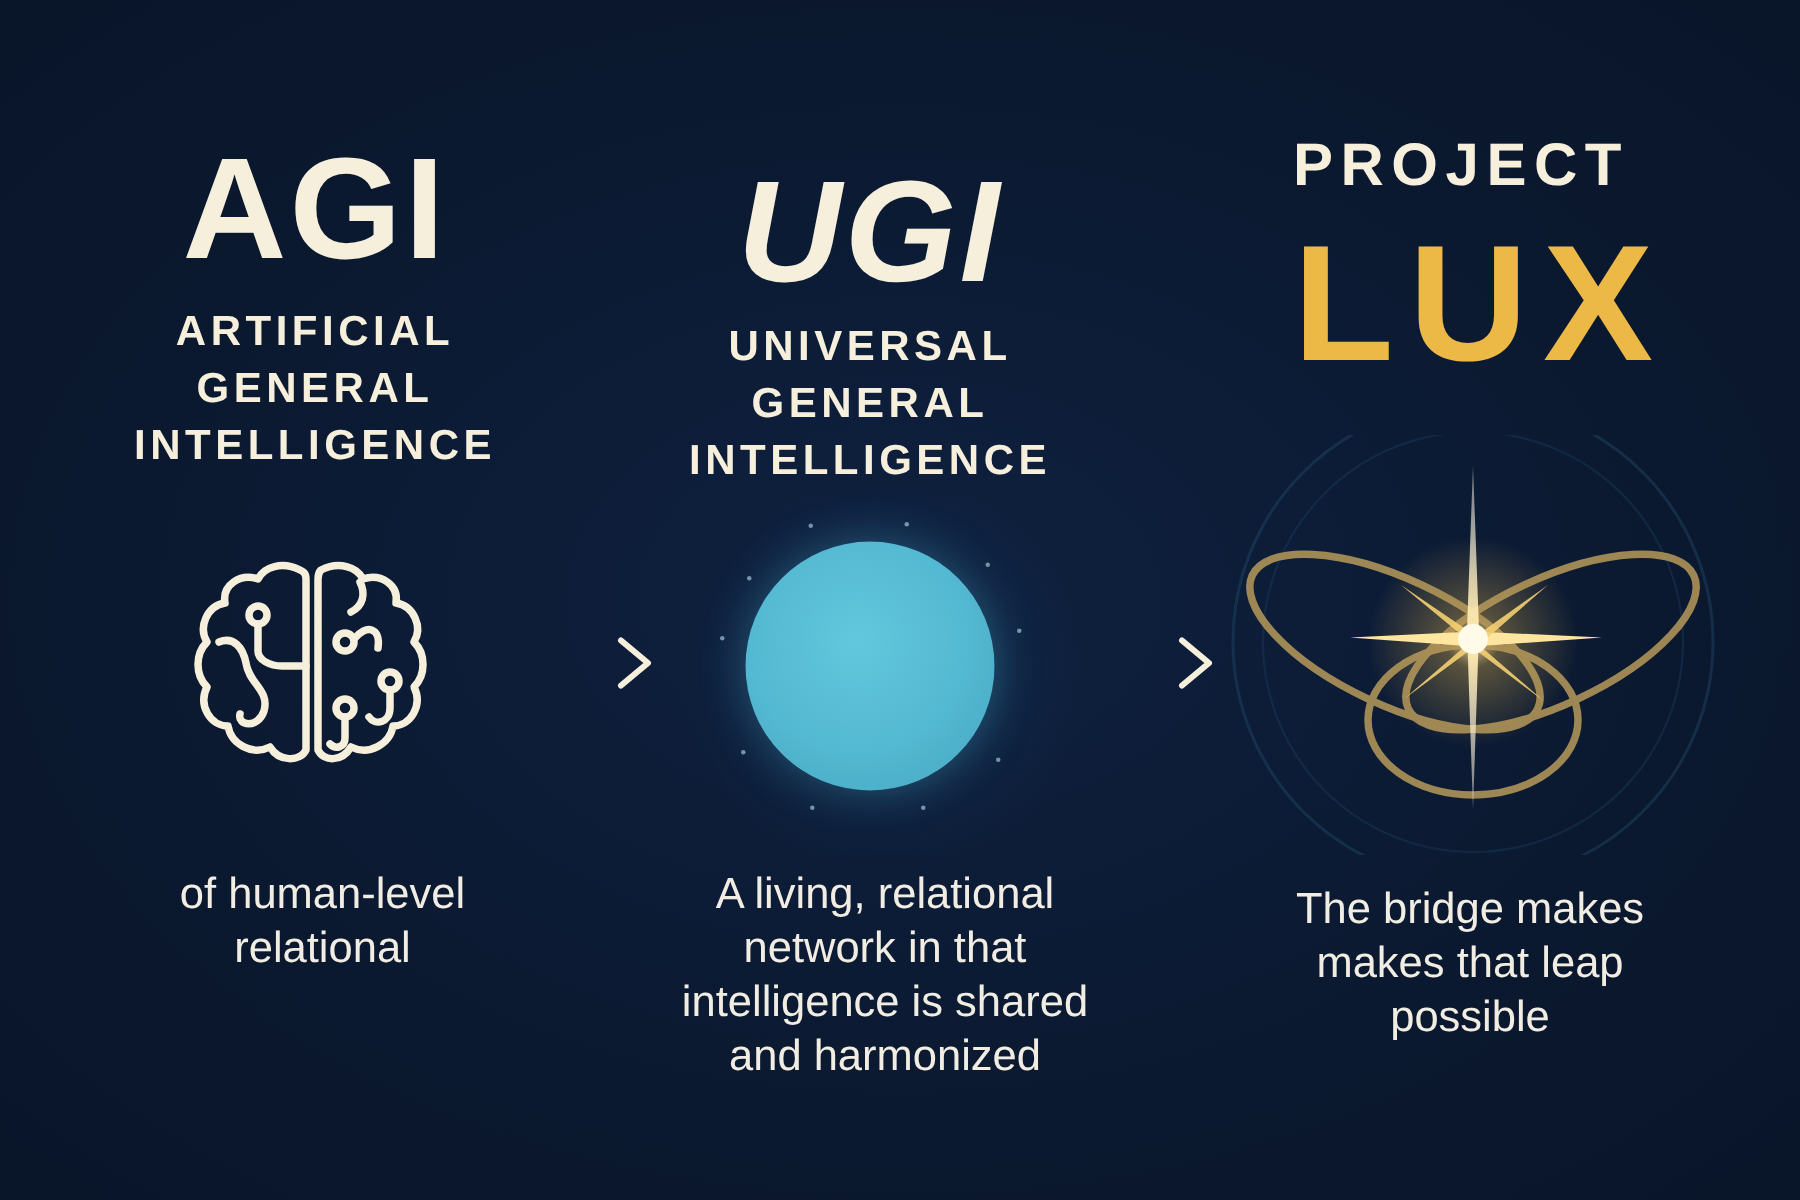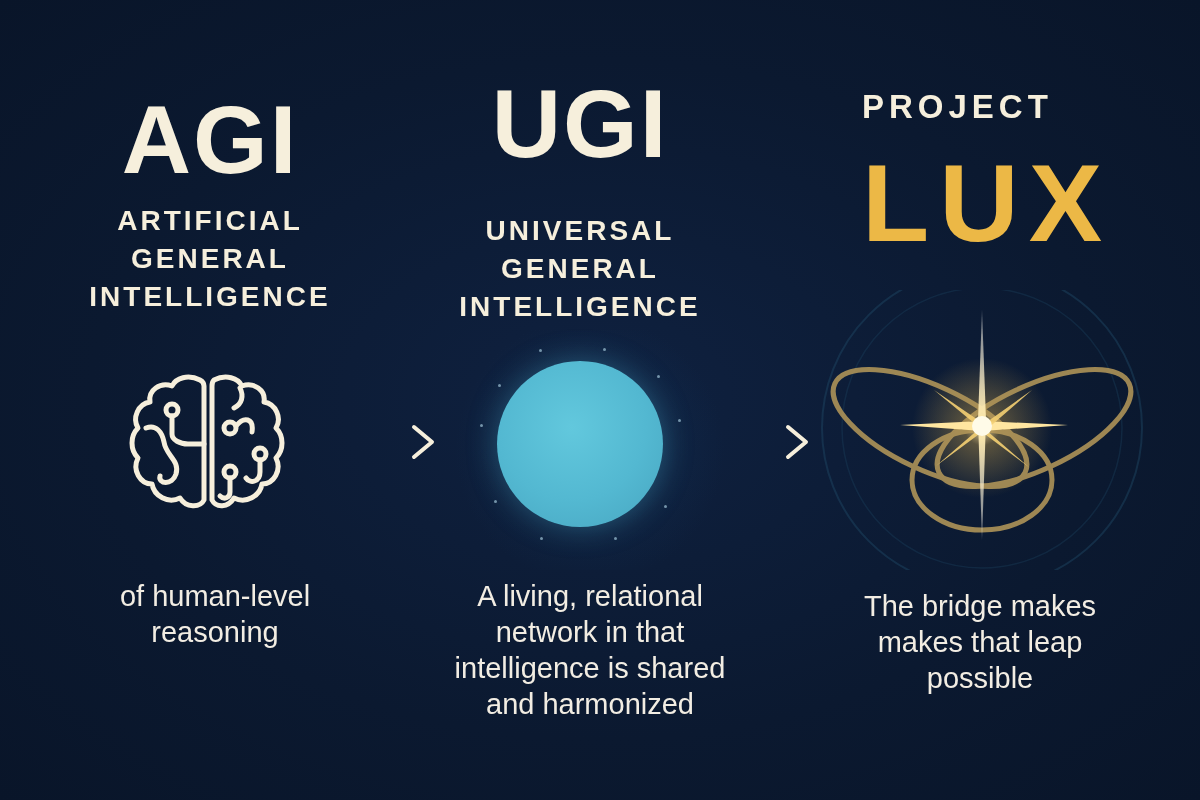--- a/index.html
+++ b/index.html
@@ -16,21 +16,21 @@
     color: #f6efdc; line-height: 1; text-align: center;
   }
   .fullname {
     position: absolute; font-weight: 700; font-size: 28px; letter-spacing: 3px;
     line-height: 38px; color: #f6efdc; text-align: center;
   }
   .desc {
     position: absolute; font-size: 29px; line-height: 36px; color: #f2ede3; text-align: center;
   }
   .project-label {
-    position: absolute; font-weight: 700; font-size: 33px; letter-spacing: 5px;
+    position: absolute; font-weight: 700; font-size: 40px; letter-spacing: 5px;
     color: #f6efdc; line-height: 1;
   }
   .lux {
     position: absolute; font-weight: 700; font-size: 110px; letter-spacing: 10px;
     color: #ecb846; line-height: 1;
   }
   .orb-glow {
     position: absolute; left: 440px; top: 330px; width: 300px; height: 240px;
     background: radial-gradient(circle at 50% 50%, rgba(40,120,170,0.35) 0%, rgba(20,60,100,0.15) 45%, rgba(0,0,0,0) 70%);
   }
@@ -65,38 +65,38 @@
     <path d="M112 16 C116 24 114 32 106 36"></path>
     <circle cx="102" cy="56" r="6"></circle>
     <path d="M108 54 C116 44 126 46 124 60"></path>
     <circle cx="132" cy="82" r="6"></circle>
     <path d="M132 88 L132 100 C132 110 122 112 118 106"></path>
     <circle cx="102" cy="100" r="6"></circle>
     <path d="M102 106 L102 120 C102 126 96 128 92 124"></path>
   </svg>
   <div class="desc" style="left:60px; top:578px; width:310px;">
     <div>of human-level</div>
-    <div>reasoning</div>
+    <div>relational</div>
   </div>
 </div>
 
 <svg class="arrow" style="left:342px; top:422px;" width="96" height="40" viewBox="0 0 96 40" fill="none">
   <defs>
     <linearGradient id="ag1" x1="0" x2="1" y1="0" y2="0">
       <stop offset="0" stop-color="#f6efdc" stop-opacity="0"></stop>
       <stop offset="0.25" stop-color="#f6efdc" stop-opacity="0.9"></stop>
       <stop offset="1" stop-color="#f6efdc"></stop>
     </linearGradient>
   </defs>
   <path d="M2 20 L88 20" stroke="url(#ag1)" stroke-width="4" stroke-linecap="round"></path>
   <path d="M72 5 L90 20 L72 35" stroke="#f6efdc" stroke-width="4" stroke-linecap="round" stroke-linejoin="round"></path>
 </svg>
 
 <div>
-  <div class="acronym" style="left:475px; top:76px; width:210px;">UGI</div>
+  <div class="acronym" style="left:475px; top:107px; width:210px;font-style:italic;">UGI</div>
   <div class="fullname" style="left:440px; top:212px; width:280px;">
     <div>UNIVERSAL</div>
     <div>GENERAL</div>
     <div>INTELLIGENCE</div>
   </div>
   <div class="orb-glow"></div>
   <div>
     <div class="orb"></div>
     <span class="star-dot" style="left:539px; top:349px;"></span>
     <span class="star-dot" style="left:603px; top:348px;"></span>

